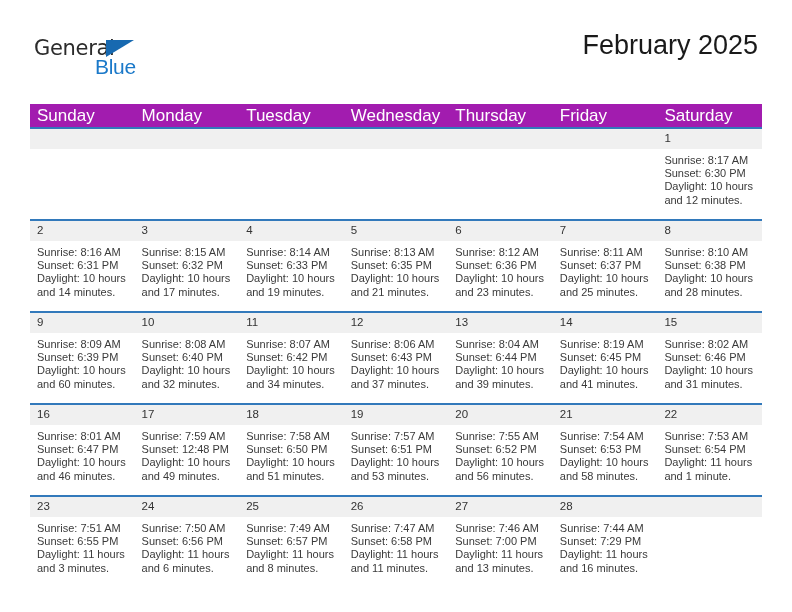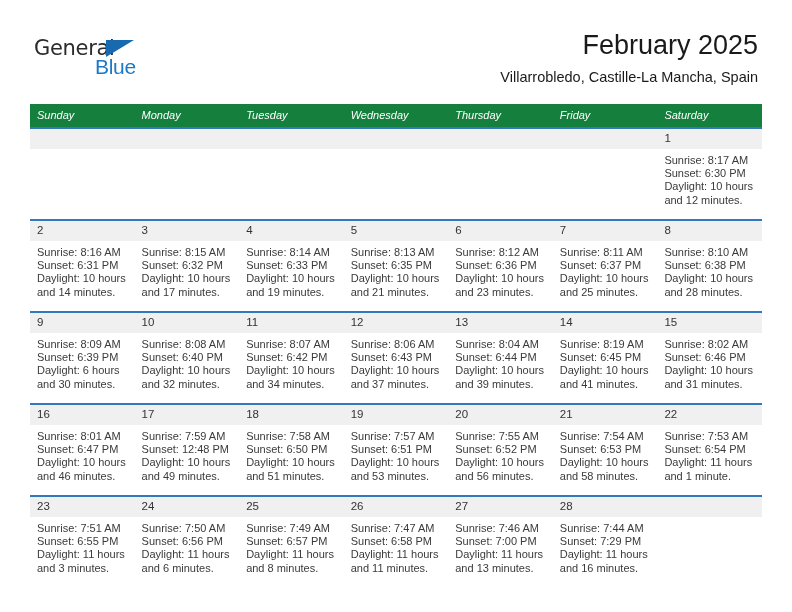--- a/index.html
+++ b/index.html
@@ -62,21 +62,20 @@
     font-size: 21px;
     letter-spacing: -0.3px;
     color: #1b79c9;
     font-family: Liberation Sans, sans-serif;
     font-weight: 400;
   }
   .title-block {
     position: absolute;
     right: 0;
     top: 0;
-    text-align: right;
   }
   .cal-title {
     font-size: 27px;
     color: #1a1a1a;
     font-weight: 400;
     line-height: 34px;
     white-space: nowrap;
   }
   .cal-subtitle {
     margin-top: 6px;
@@ -90,29 +89,28 @@
   
   .calendar {
     position: absolute;
     left: 30px;
     top: 104px;
     width: 732px;
     border-collapse: collapse;
     table-layout: fixed;
   }
   .calendar th {
-    background: #15803d;
+    background: #a21caf;
     color: #ffffff;
-    font-size: 11px;
+    font-size: 17px;
     font-weight: 400;
     text-align: left;
     padding: 5px 0 5px 7px;
     height: 12px;
     line-height: 13px;
-    font-style: italic;
   }
   .calendar td {
     vertical-align: top;
     padding: 0;
     width: 104.5px;
     height: 90px;
     border-top: 2px solid #3279bb;
     background: #ffffff;
   }
   .calendar tr.week-row td {
@@ -147,21 +145,20 @@
   <div class="header">
 
     <div class="logo">
       <span class="logo-general">General</span>
       <span class="logo-tri"></span>
       <span class="logo-blue">Blue</span>
     </div>
 
     <div class="title-block">
       <div class="cal-title">February 2025</div>
-      <div class="cal-subtitle">Villarrobledo, Castille-La Mancha, Spain</div>
     </div>
 
   </div>
 
   <table class="calendar">
     <thead>
       <tr id="weekday-header-row">
           <th>Sunday</th>
           <th>Monday</th>
           <th>Tuesday</th>
@@ -287,21 +284,21 @@
               <div>Daylight: 10 hours and 28 minutes.</div>
             </div>
           </td>
         </tr>
         <tr class="week-row">
           <td>
             <div class="daynum">9</div>
             <div class="details">
               <div>Sunrise: 8:09 AM</div>
               <div>Sunset: 6:39 PM</div>
-              <div>Daylight: 6 hours and 30 minutes.</div>
+              <div>Daylight: 10 hours and 60 minutes.</div>
             </div>
           </td>
           <td>
             <div class="daynum">10</div>
             <div class="details">
               <div>Sunrise: 8:08 AM</div>
               <div>Sunset: 6:40 PM</div>
               <div>Daylight: 10 hours and 32 minutes.</div>
             </div>
           </td>

